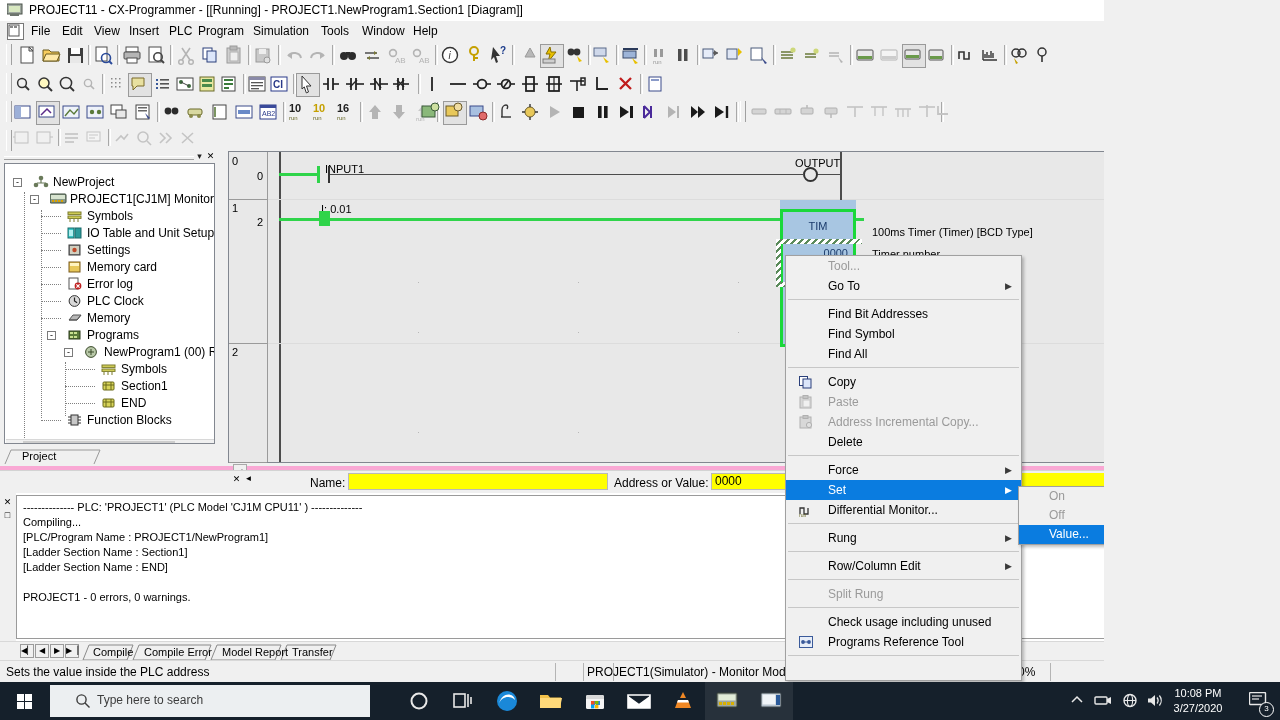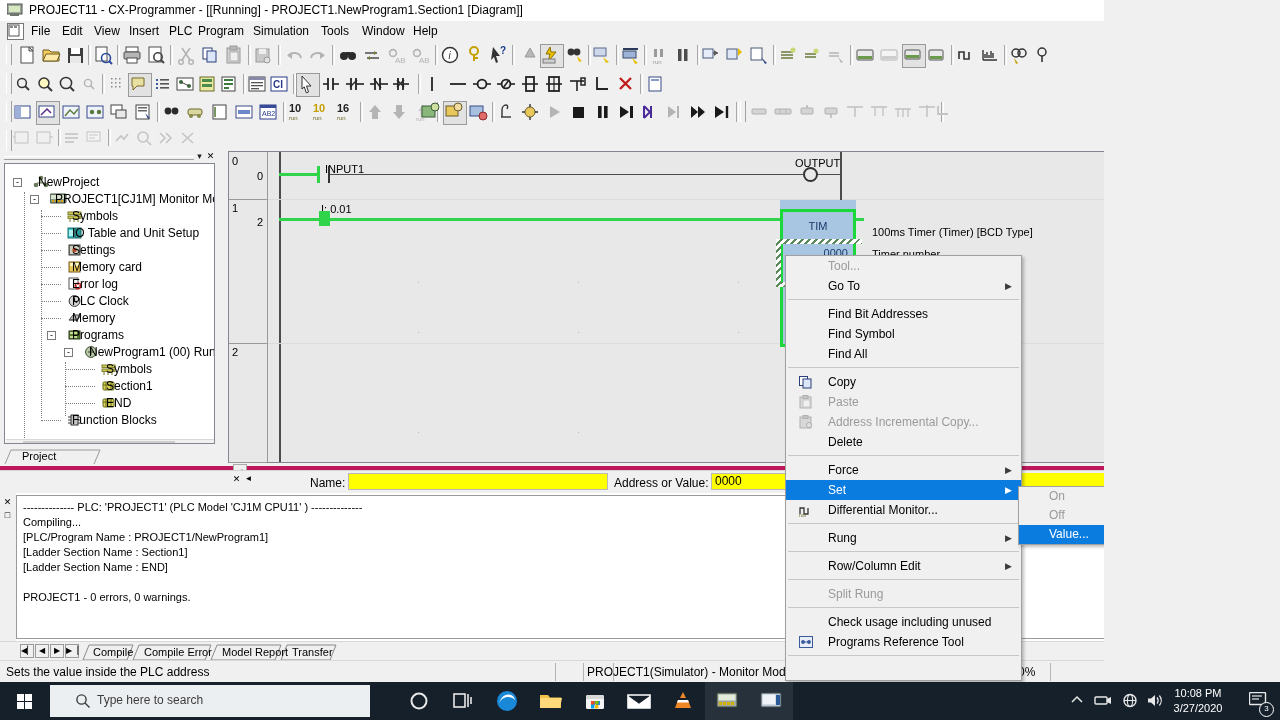--- a/index.html
+++ b/index.html
@@ -2,21 +2,21 @@
 <html><head>
 <meta charset="utf-8">
 <style>
   html,body{margin:0;padding:0;}
   body{
     width:1280px;height:720px;overflow:hidden;
     font-family:"Liberation Sans","DejaVu Sans",sans-serif;
     font-size:12px;color:#000;background:#f0f0f0;
     -webkit-font-smoothing:antialiased;
   }
-  .app{position:absolute;left:0;top:0;width:1104px;height:682px;background:#be185d;overflow:hidden;}
+  .app{position:absolute;left:0;top:0;width:1104px;height:682px;background:#f9a8d4;overflow:hidden;}
 
   
   .titlebar{position:absolute;left:0;top:0;width:1280px;height:21px;background:#ffffff;}
   .titlebar .tb-icon{position:absolute;left:7px;top:3px;width:16px;height:14px;}
   .titlebar .tb-text{position:absolute;left:29px;top:3px;font-size:12px;color:#000;white-space:nowrap;}
   .winbtn{position:absolute;top:0;width:46px;height:21px;text-align:center;line-height:21px;font-size:12px;color:#333;}
   .winbtn.min{left:1148px;}
   .winbtn.max{left:1194px;}
   .winbtn.close{left:1240px;}
 
@@ -41,21 +41,21 @@
   
   .workspace{position:absolute;left:0;top:151px;width:1280px;height:315px;background:#f0f0f0;}
 
   
   .treepane{position:absolute;left:4px;top:0px;width:213px;height:312px;background:#f0f0f0;}
   .tree-head{position:absolute;left:0;top:0;width:213px;height:12px;}
   .tree-head .hline{position:absolute;left:0;top:5px;width:190px;height:2px;border-top:1px solid #fff;border-bottom:1px solid #a0a0a0;}
   .tree-head .hbtn{position:absolute;top:0px;width:11px;height:11px;font-size:9px;line-height:11px;text-align:center;color:#222;}
   .treebox{position:absolute;left:0;top:12px;width:211px;height:281px;background:#fff;border:1px solid #828790;box-sizing:border-box;overflow:hidden;}
   .tnode{position:absolute;height:17px;line-height:17px;font-size:12px;white-space:nowrap;}
-  .tnode .tlabel{position:absolute;left:7px;top:0;text-align:center;}
+  .tnode .tlabel{position:absolute;left:22px;top:0;text-align:center;}
   .tnode .ticon{position:absolute;left:2px;top:1px;width:16px;height:15px;}
   .texp{position:absolute;width:9px;height:9px;border:1px solid #7b7b7b;background:#fff;font-size:9px;line-height:7px;text-align:center;color:#000;box-sizing:border-box;}
   .tdash{position:absolute;border-left:1px dotted #808080;}
   .tdashh{position:absolute;border-top:1px dotted #808080;}
   .tree-hscroll{position:absolute;left:1px;top:275px;width:208px;height:16px;background:#f0f0f0;border-top:1px solid #d8d8d8;}
   .tree-hscroll .arr{position:absolute;top:1px;width:14px;height:14px;text-align:center;line-height:14px;font-size:9px;color:#333;background:#f0f0f0;}
   .tree-hscroll .thumb{position:absolute;left:17px;top:1px;width:152px;height:14px;background:#cdcdcd;}
   .projtab{position:absolute;left:0;top:298px;width:213px;height:16px;font-size:11px;}
 
   

